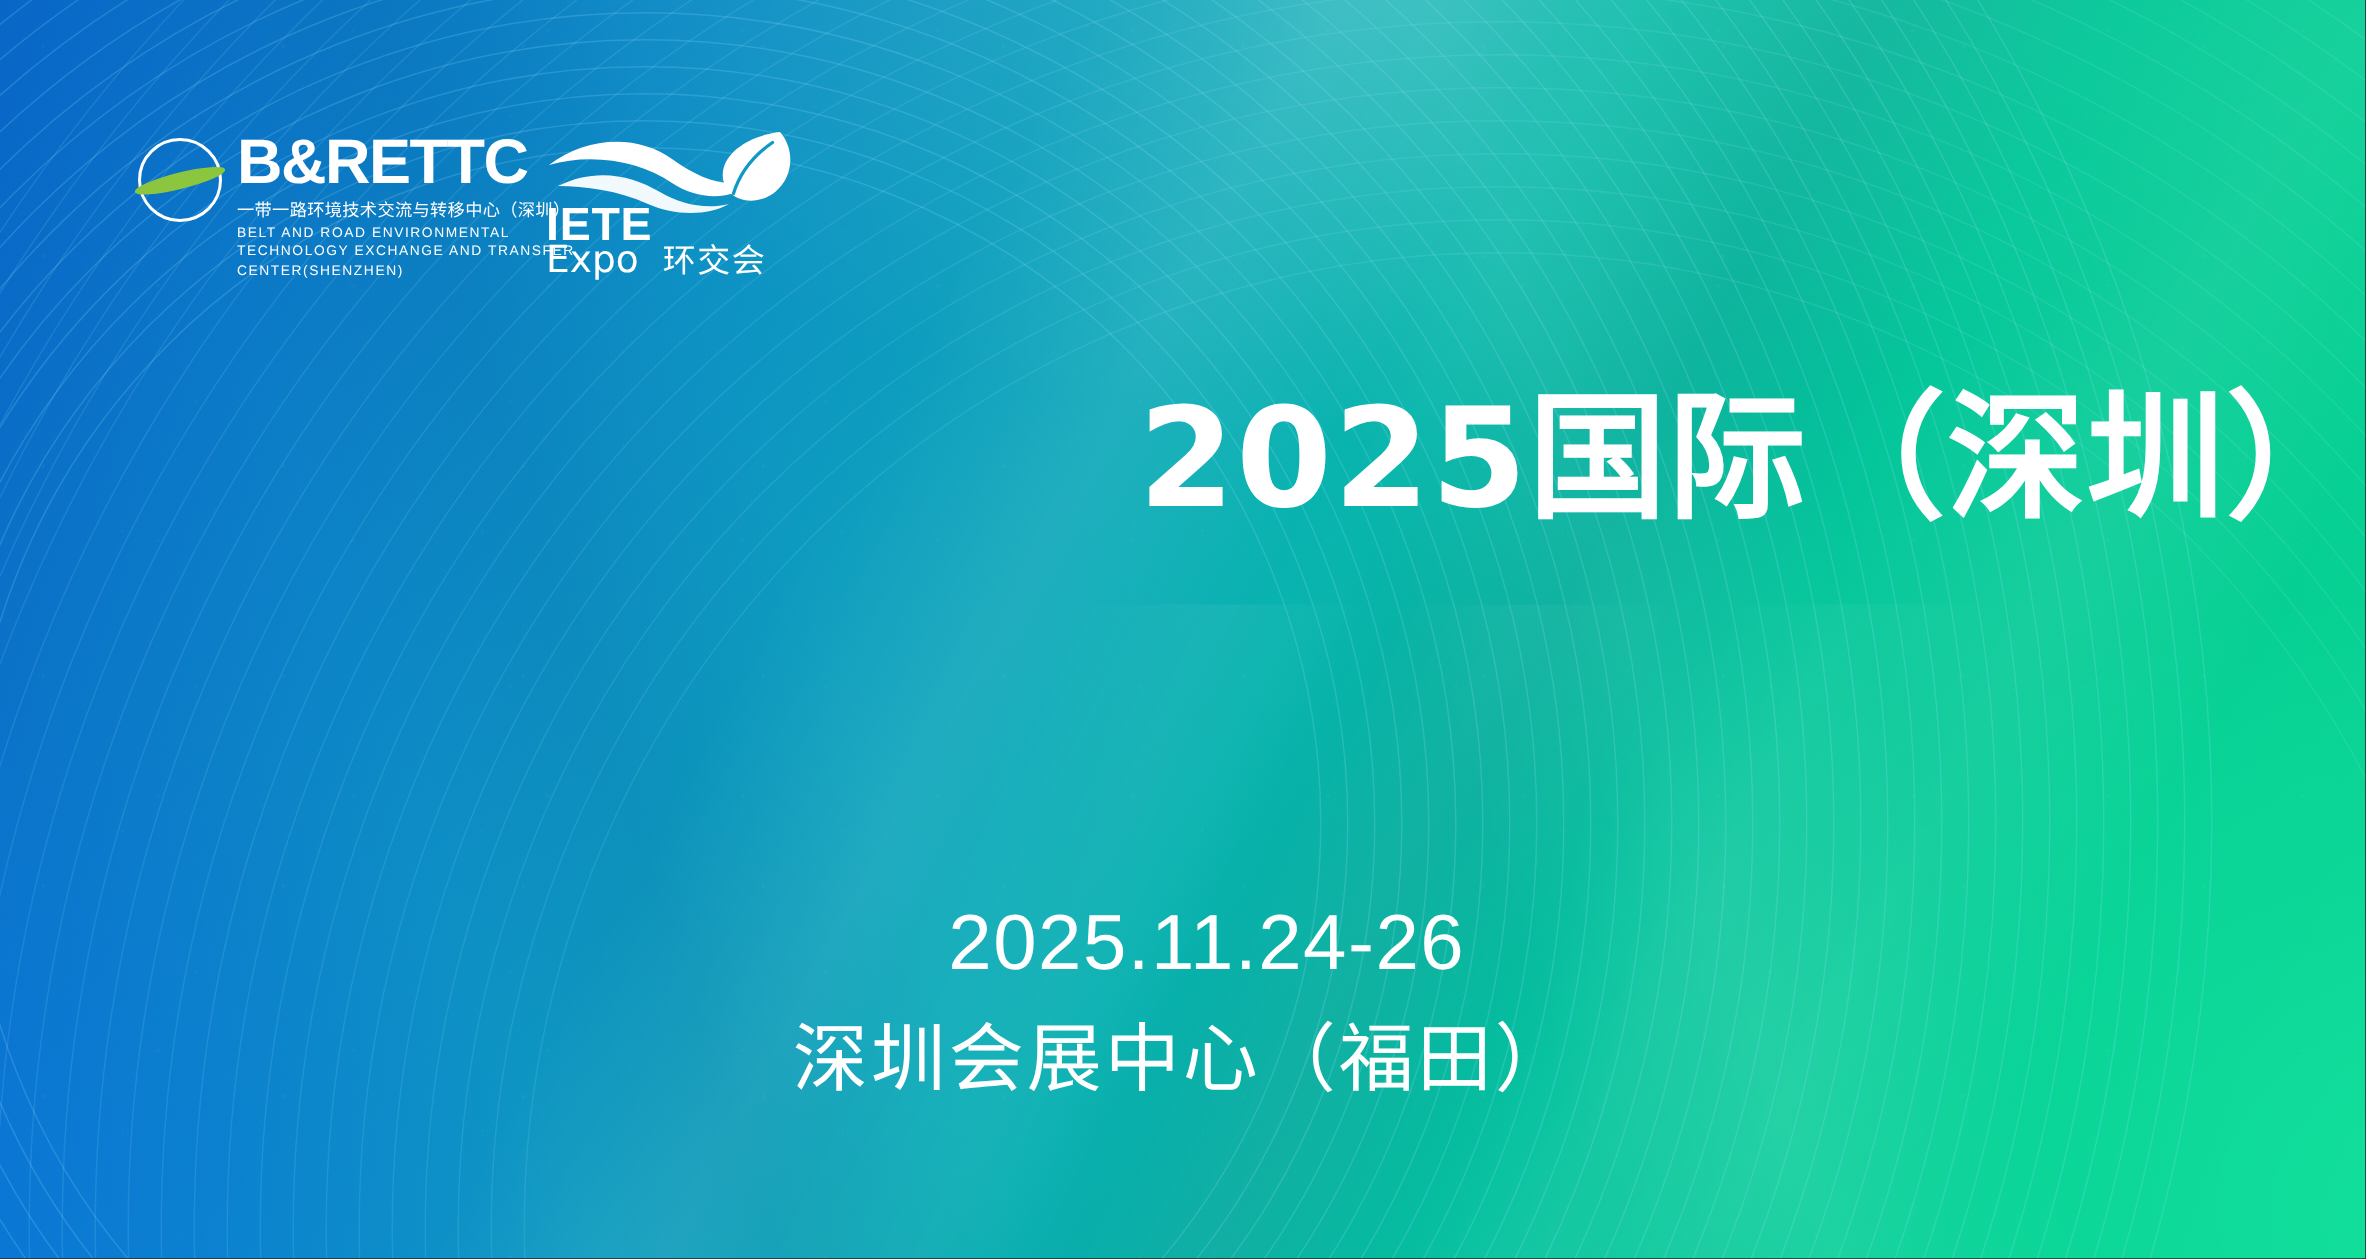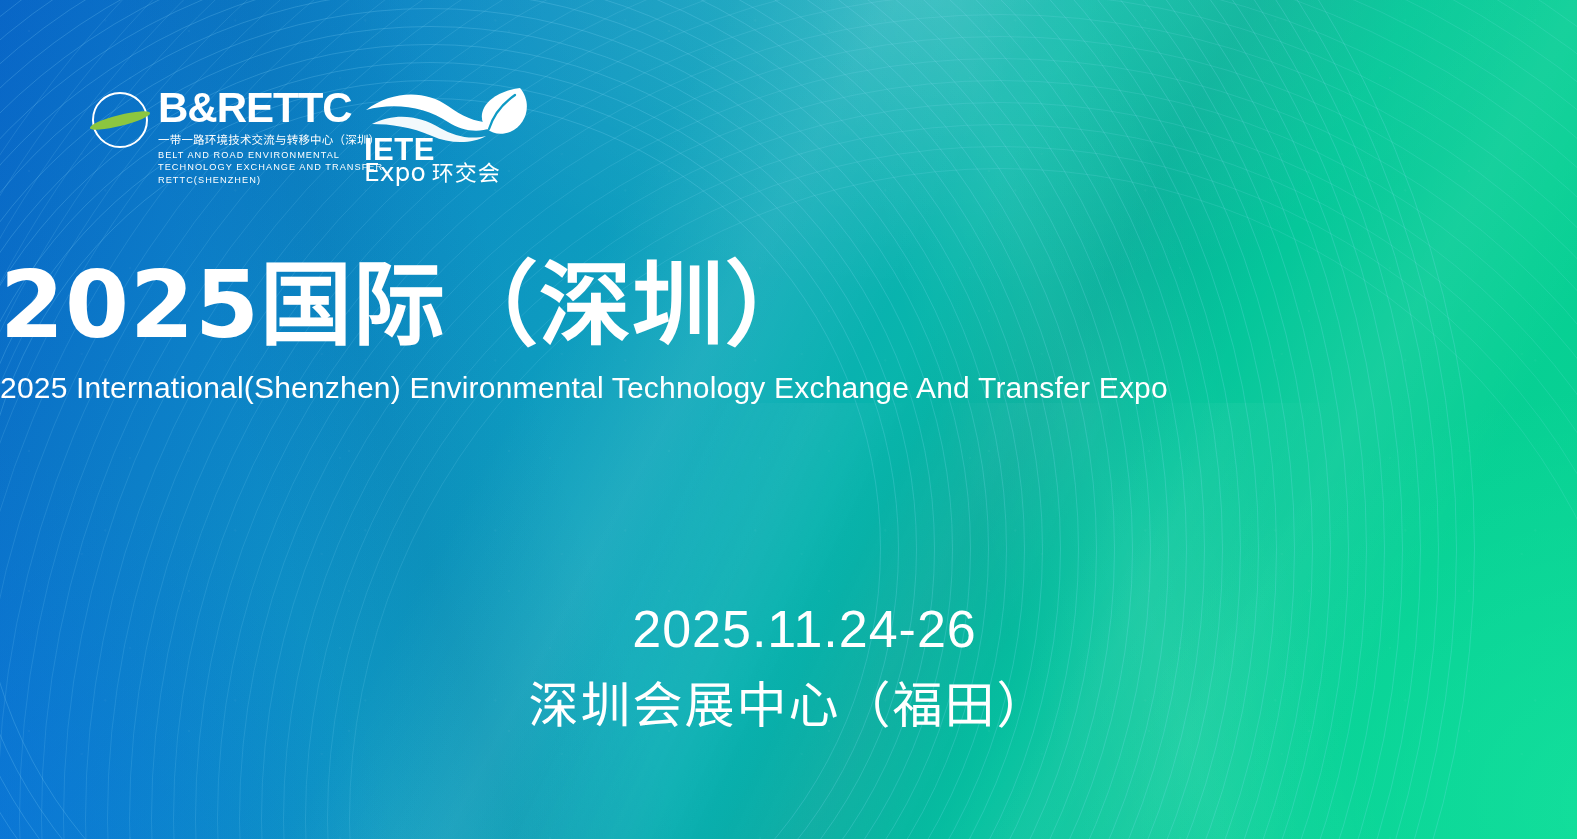--- a/index.html
+++ b/index.html
@@ -133,31 +133,31 @@
   .iete-word {
     position: absolute; left: 2px; top: 50px;
     color: #fff; font-size: 31px; font-weight: 700; letter-spacing: .5px; line-height: 1;
     font-family: "Liberation Sans", sans-serif;
   }
   .iete-sub {
     position: absolute; left: 2px; top: 76px;
     color: #fff; font-size: 25px; font-weight: 400; line-height: 1;
     font-family: "DejaVu Sans", sans-serif; white-space: nowrap;
   }
-  .iete-sub .cn { font-size: 22px; margin-left: 6px; letter-spacing: 1px; font-family: Liberation Serif, serif; }
+  .iete-sub .cn { font-size: 22px; margin-left: 16px; letter-spacing: 1px; font-family: Liberation Serif, serif; }
 
   .slogan {
     position: absolute; right: 96px; top: 103px;
     color: #ffffff; font-size: 30px; letter-spacing: 3px;
     font-family: "DejaVu Sans", sans-serif; white-space: nowrap;
   }
 
   
   .title-block {
-    position: absolute; left: 0; right: 0; top: 258px; text-align: left; color: #fff;
+    position: absolute; left: 0; right: 0; top: 258px; text-align: right; color: #fff;
   }
   .title-line1 {
     font-size: 92px; font-weight: 700; line-height: 1.05; letter-spacing: 1px;
     font-family: "DejaVu Sans", sans-serif;
   }
   .title-line2 {
     font-size: 98px; font-weight: 700; line-height: 1.08; letter-spacing: 2px;
     margin-top: 4px;
     font-family: "DejaVu Sans", sans-serif;
   }
@@ -266,21 +266,21 @@
       <div class="globe">
         <div class="ring"></div>
         <div class="band"></div>
       </div>
       <div class="brettc-text">
         <div class="brettc-word">B&amp;RETTC</div>
         <div class="brettc-cn">一带一路环境技术交流与转移中心（深圳）</div>
         <div class="brettc-en">
           <div>BELT AND ROAD ENVIRONMENTAL</div>
           <div>TECHNOLOGY EXCHANGE AND TRANSFER</div>
-          <div>RETTC(SHENZHEN)</div>
+          <div>CENTER(SHENZHEN)</div>
         </div>
       </div>
     </div>
 
     <div class="logo-iete">
       <svg width="170" height="58" viewBox="0 0 170 58" aria-hidden="true">
 
         <path d="M4 26 C 30 6, 64 6, 86 22 C 104 35, 122 42, 140 36 C 128 50, 104 50, 86 38 C 64 23, 32 18, 4 26 Z" fill="#ffffff"></path>
 
         <path d="M10 40 C 34 28, 58 32, 78 44 C 92 52, 108 56, 124 52 C 110 60, 88 60, 70 52 C 50 43, 28 40, 10 40 Z" fill="#ffffff" opacity="0.95"></path>
@@ -291,21 +291,20 @@
       <div class="iete-word">IETE</div>
       <div class="iete-sub">
         <span>Expo</span><span class="cn">环交会</span>
       </div>
     </div>
 
   </div>
 
   <div class="title-block">
     <div class="title-line1">2025国际（深圳）</div>
-    <div class="title-en">2025 International(Shenzhen) Environmental Technology Exchange And Transfer Expo</div>
   </div>
 
   <div class="meta-block">
     <div class="meta-date">2025.11.24-26</div>
     <div class="meta-venue">深圳会展中心（福田）</div>
   </div>
 
 </div>
 
 </body></html>

